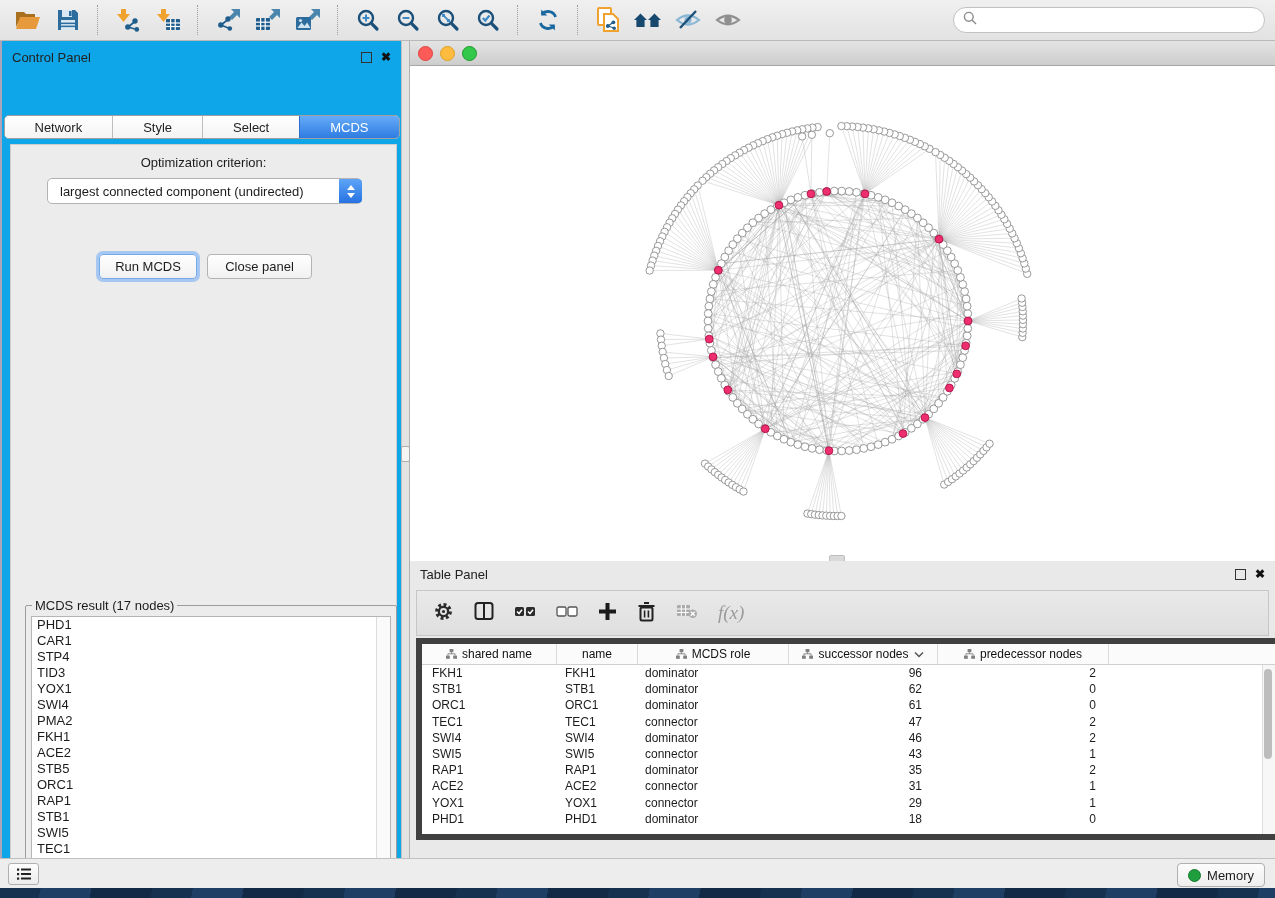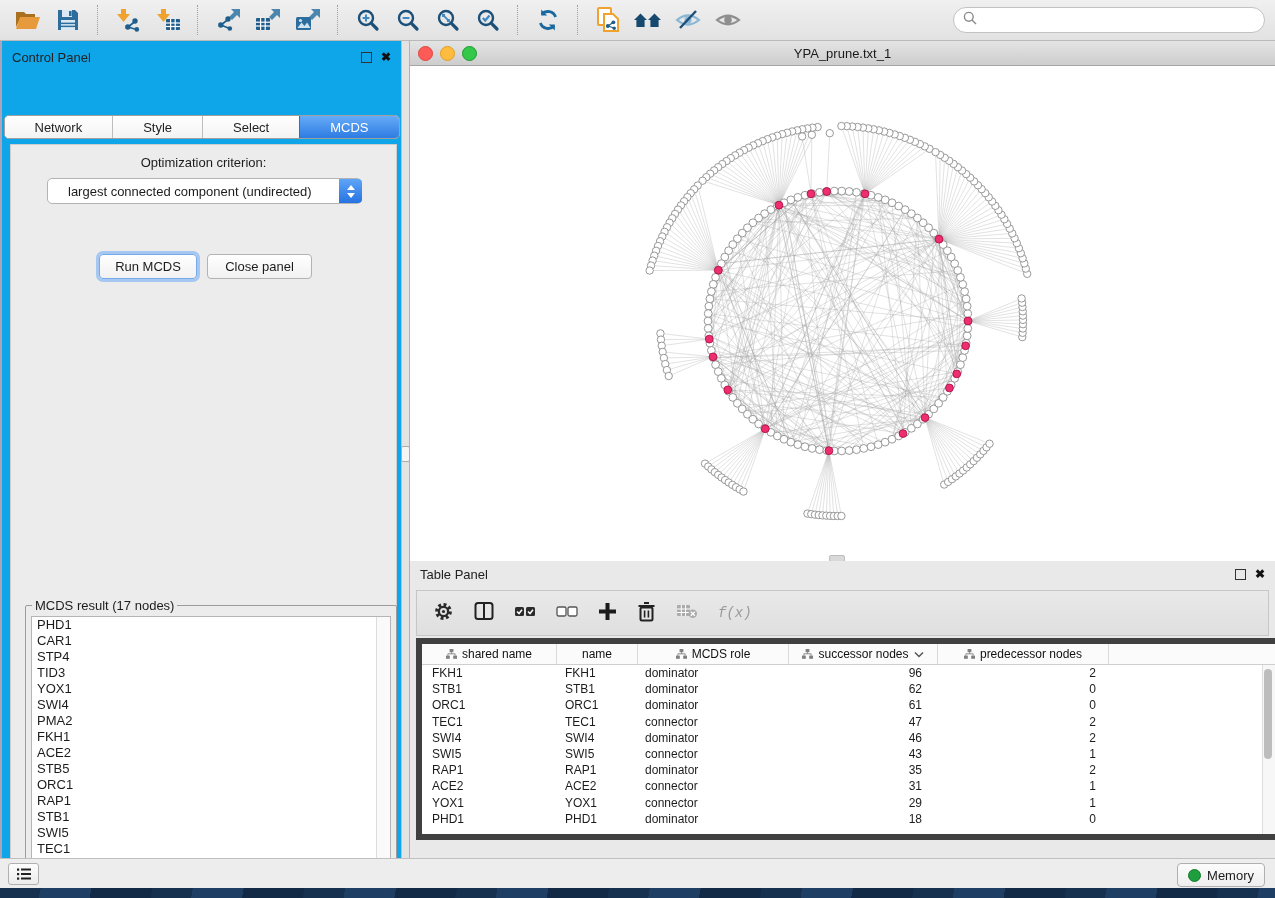--- a/index.html
+++ b/index.html
@@ -20,21 +20,21 @@
   .win-icons{display:flex;gap:9px;align-items:center;}
   .float-ico{width:9px;height:9px;border:1.5px solid #333;display:inline-block;}
   .close-ico{font-size:12px;font-weight:bold;color:#111;line-height:9px;}
   #cp-tabs{top:74px;left:50%;transform:translateX(-50%);display:flex;height:22px;border:1px solid #9f9f9f;border-radius:5px;overflow:hidden;background:#fff;font-size:13px;position:absolute;}
   .seg{display:flex;align-items:center;padding:0 30px;border-left:1px solid #bdbdbd;background:linear-gradient(#ffffff,#f3f3f3);color:#222;}
   .seg:first-child{border-left:none;}
   .seg.active{background:linear-gradient(#66abf8,#2e7ce2);color:#fff;border-left-color:#2e6fce;}
   #cp-content{left:8px;top:103px;width:385px;height:745px;background:#ececec;border:1px solid #cdcdcd;position:absolute;}
   #opt-label{top:10px;width:100%;text-align:center;font-size:13px;position:absolute;}
   #opt-select{left:36px;top:33px;width:313px;height:24px;background:#fff;border:1px solid #b3b3b3;border-radius:5px;display:flex;align-items:center;position:absolute;}
-  #opt-select .val{flex:1;font-size:13px;padding-left:20px;white-space:nowrap;}
+  #opt-select .val{flex:1;font-size:13px;padding-left:12px;white-space:nowrap;}
   #opt-stepper{width:23px;height:24px;border-radius:0 4px 4px 0;background:linear-gradient(#5ea5f7,#2672e2);display:flex;flex-direction:column;align-items:center;justify-content:center;gap:3px;margin-right:-1px;}
   .tri-up{width:0;height:0;border-left:4px solid transparent;border-right:4px solid transparent;border-bottom:5px solid #fff;}
   .tri-dn{width:0;height:0;border-left:4px solid transparent;border-right:4px solid transparent;border-top:5px solid #fff;}
   .mac-btn{height:23px;background:linear-gradient(#ffffff,#f1f1f1);border:1px solid #b3b3b3;border-radius:4px;font-size:13px;display:flex;align-items:center;justify-content:center;position:absolute;margin-top:44px;}
   #run-btn{left:88px;top:65px;width:96px;border-color:#74a9ea;box-shadow:0 0 0 3px rgba(110,170,245,.55);}
   #close-btn{left:196px;top:65px;width:103px;}
   #mcds-fieldset{left:14px;top:460px;width:370px;height:378px;border:1px solid #9c9c9c;border-radius:2px;position:absolute;}
   #mcds-legend{position:absolute;top:-8px;left:6px;background:#ececec;padding:0 3px;font-size:13px;}
   #mcds-list{position:absolute;left:5px;top:10px;right:5px;bottom:5px;background:#fff;border:1px solid #b5b5b5;overflow:hidden;}
   .mcds-item{font-size:13px;line-height:16px;padding-left:5px;}
@@ -48,21 +48,21 @@
   #net-title{left:410px;top:41px;width:865px;height:25px;background:linear-gradient(#e4e4e4,#cdcdcd);border-bottom:1px solid #a6a6a6;display:flex;align-items:center;padding:0 8px;}
   .light{width:13px;height:13px;border-radius:50%;margin-right:7px;}
   #net-title .title{position:absolute;left:0;width:100%;text-align:center;font-size:13px;color:#1a1a1a;}
   #net-view{left:410px;top:66px;width:865px;height:495px;background:#fff;}
   #h-knob{left:829px;top:555px;width:16px;height:7px;background:#d9d9d9;border:1px solid #bdbdbd;border-radius:2px;}
 
   
   #table-panel{left:410px;top:561px;width:865px;height:297px;background:#e9e9e9;}
   #tp-header{position:absolute;left:0;top:0;width:100%;height:26px;display:flex;align-items:center;padding:0 10px;box-sizing:border-box;}
   #tp-toolbar{position:absolute;left:6px;top:29px;width:853px;height:46px;background:linear-gradient(#e9e9e9,#dfdfdf);border:1px solid #c6c6c6;display:flex;align-items:center;gap:20px;padding:0 16px;box-sizing:border-box;}
-  .fx{font-family:Liberation Mono, monospace;font-style:italic;font-size:14px;color:#9a9a9a;}
+  .fx{font-family:Liberation Serif, serif;font-style:italic;font-size:19px;color:#9a9a9a;}
   #node-table{position:absolute;left:6px;top:77px;width:853px;height:190px;background:#fff;border:6px solid #404040;overflow:hidden;}
   .thead{display:flex;height:20px;background:#fbfbfb;border-bottom:1px solid #cfcfcf;font-size:12px;align-items:center;}
   .hcell{display:flex;align-items:center;justify-content:center;gap:5px;height:100%;border-right:1px solid #dadada;color:#111;}
   .hcell:last-child{border-right:none;}
   .c0{width:134px;} .c1{width:80px;} .c2{width:150px;} .c3{width:148px;} .c4{width:170px;}
   .trow{display:flex;height:16.2px;align-items:center;font-size:12px;}
   .tcell{overflow:hidden;white-space:nowrap;}
   .trow .c0{padding-left:10px;box-sizing:border-box;}
   .trow .c1{padding-left:9px;box-sizing:border-box;}
   .trow .c2{padding-left:9px;box-sizing:border-box;}
@@ -303,21 +303,20 @@
     </div>
   </div>
 
   <div id="v-divider" class="abs"></div>
   <div id="v-knob" class="abs"></div>
 
   <div id="net-title" class="abs">
     <span class="light" style="background:#fc5b57;border:1px solid #e2443f;"></span>
     <span class="light" style="background:#fdbc40;border:1px solid #dfa123;"></span>
     <span class="light" style="background:#34c84a;border:1px solid #1f9a31;"></span>
-    <span class="title">YPA_prune.txt_1</span>
   </div>
   <div id="net-view" class="abs">
     <svg id="graph-svg" width="865" height="495">
         <g stroke="#a6a6a6" stroke-width="0.65" stroke-opacity="0.5">
           <line x1="368.9812350338589" y1="139.16915185551215" x2="322.8277907312568" y2="331.4120827980215"></line>
           <line x1="368.9812350338589" y1="139.16915185551215" x2="305.5602327268618" y2="211.31357888199406"></line>
           <line x1="368.9812350338589" y1="139.16915185551215" x2="501.37761845268005" y2="362.31134660516057"></line>
           <line x1="368.9812350338589" y1="139.16915185551215" x2="360.868329986935" y2="366.3253739327066"></line>
           <line x1="368.9812350338589" y1="139.16915185551215" x2="488.6667520193376" y2="140.02371897028414"></line>
           <line x1="368.9812350338589" y1="139.16915185551215" x2="298.8473744046885" y2="269.8188832857702"></line>

